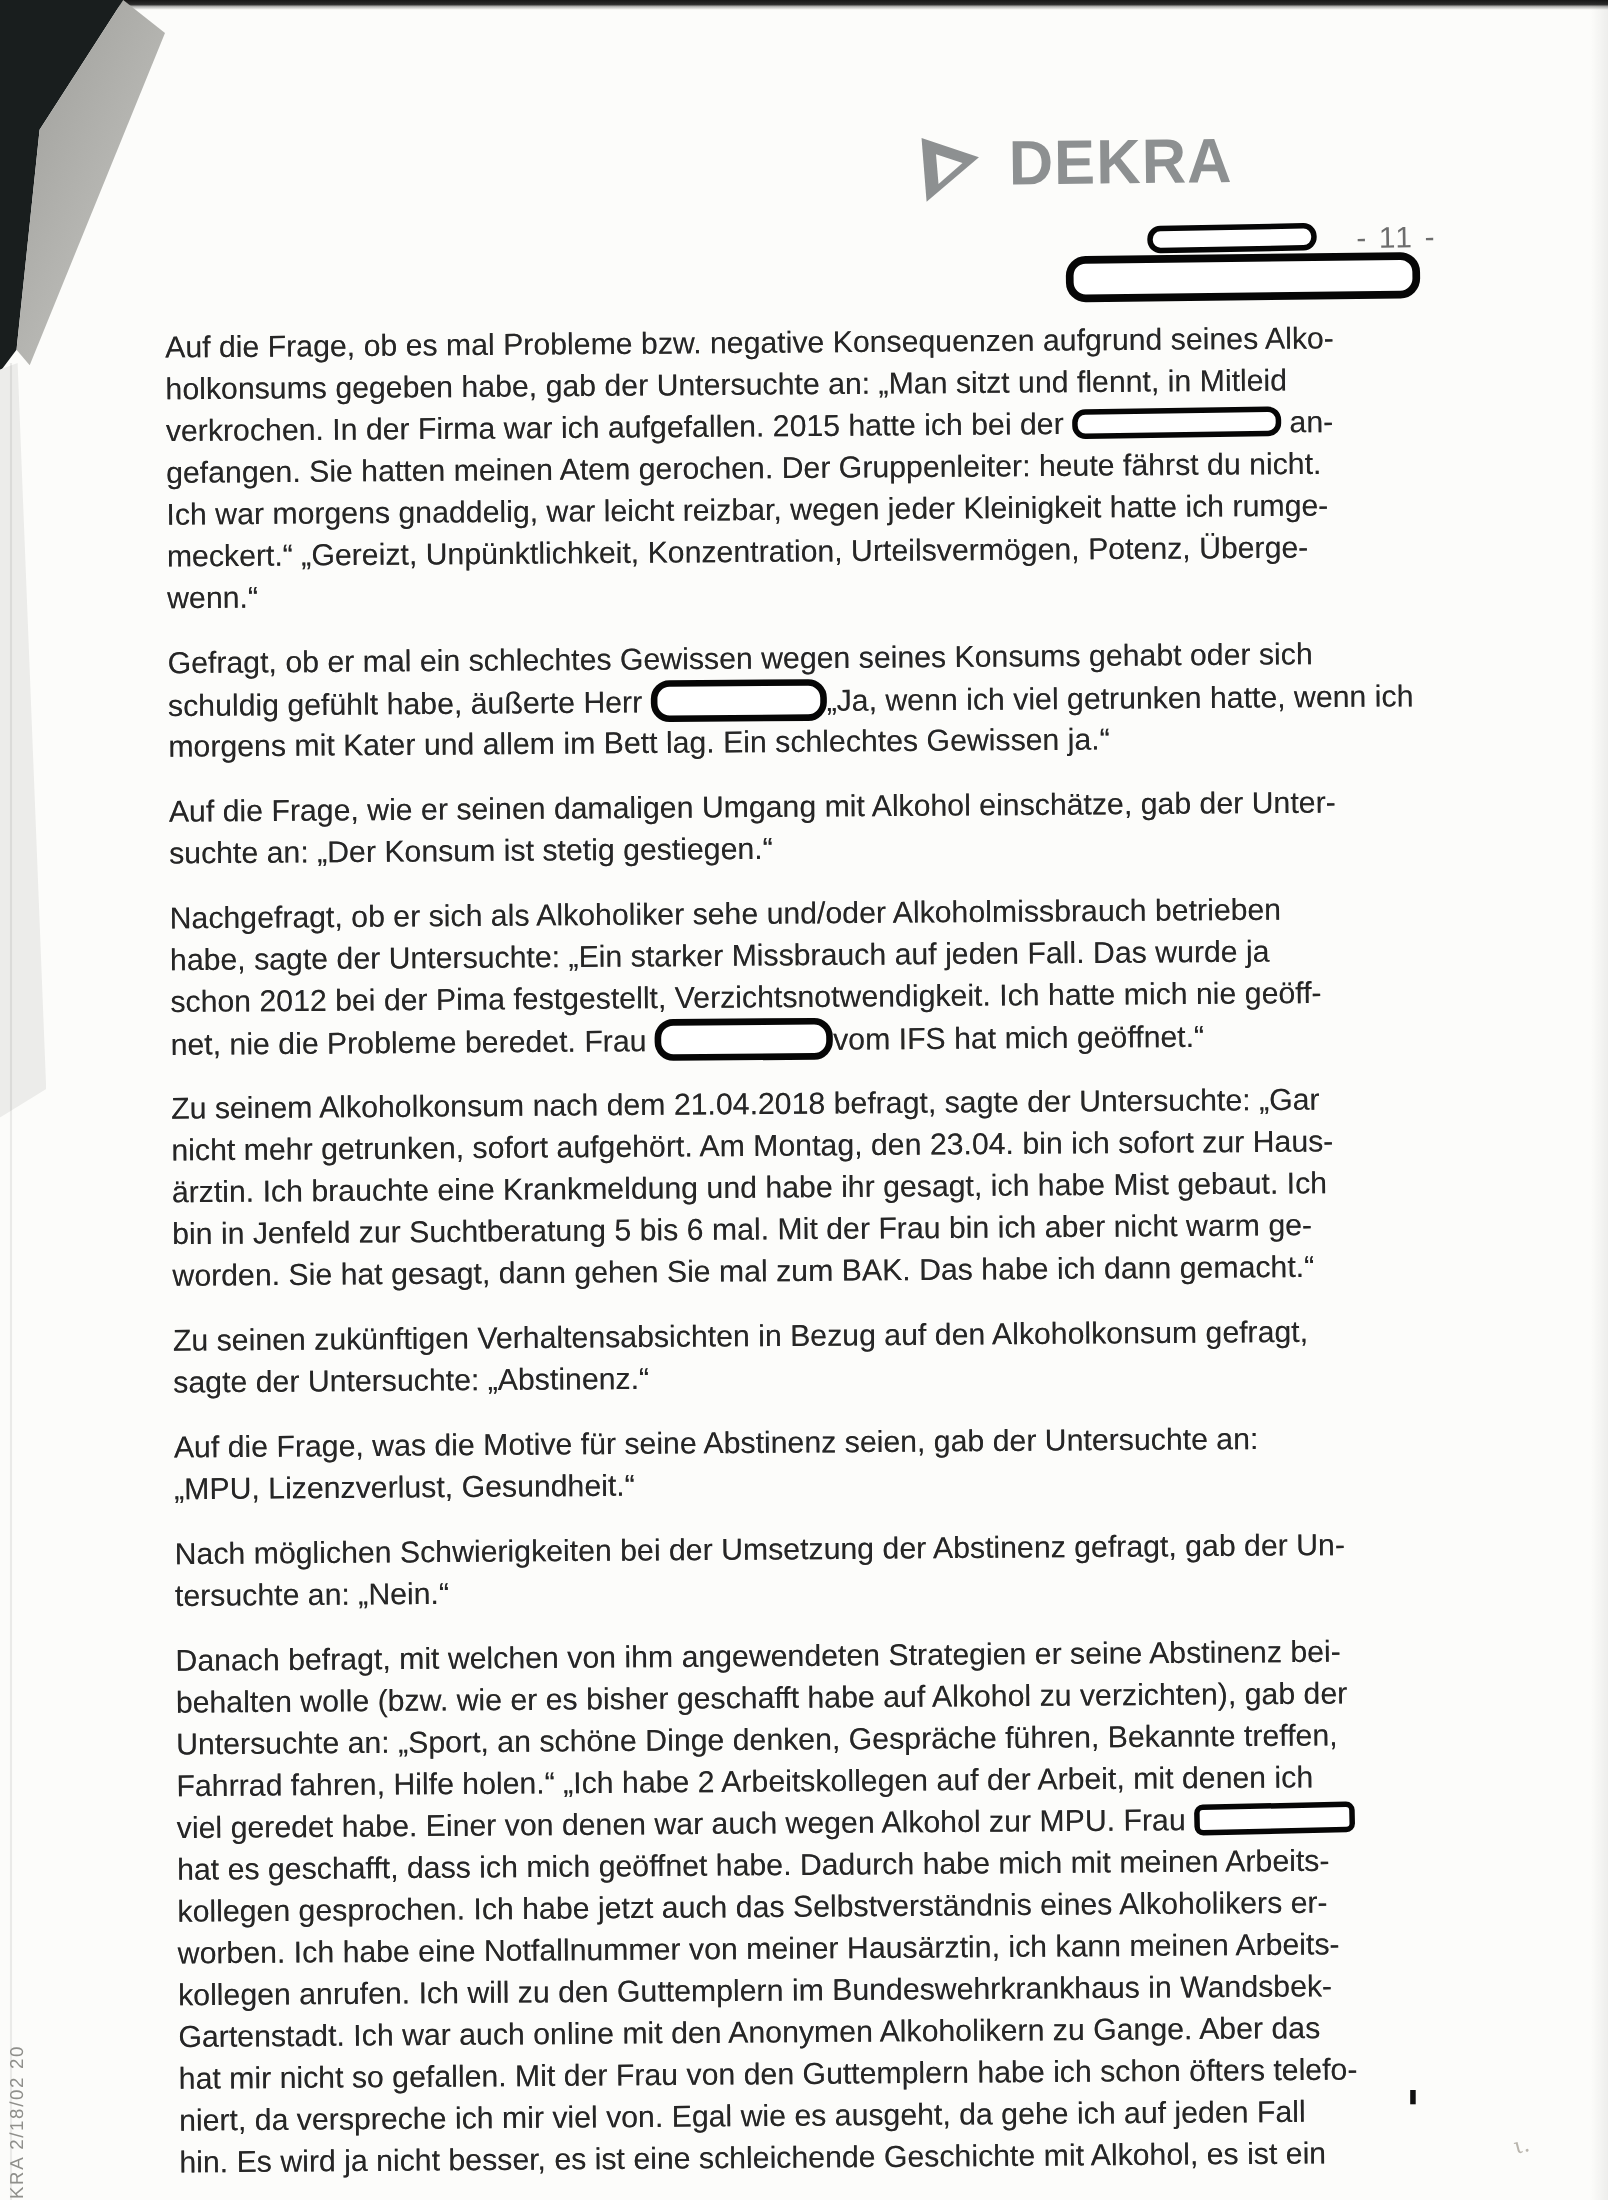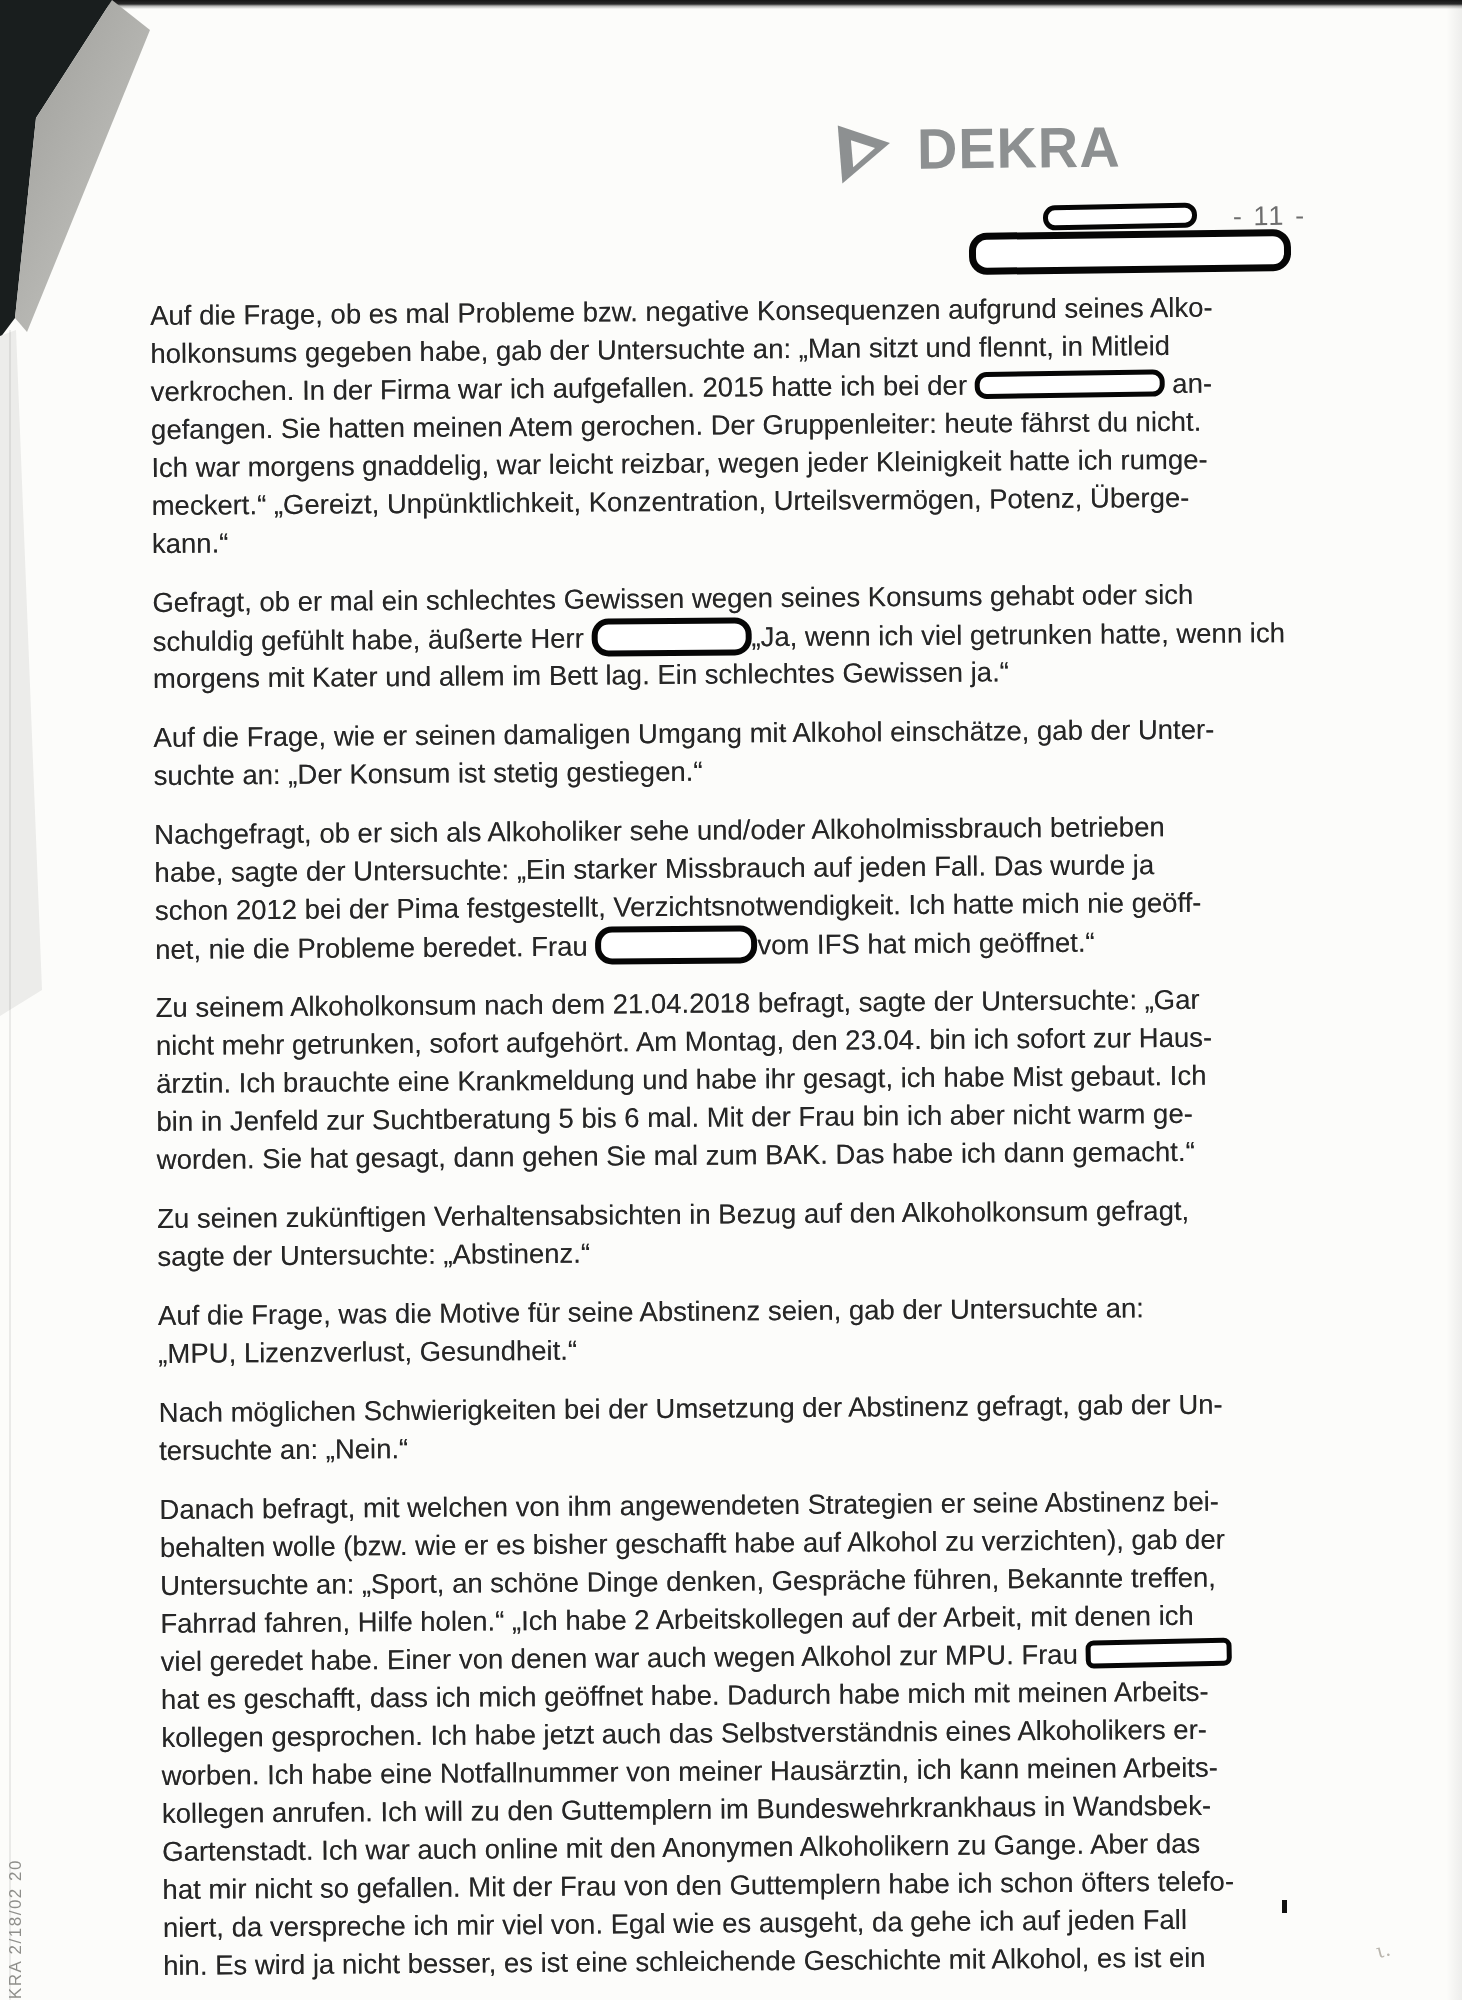--- a/index.html
+++ b/index.html
@@ -121,21 +121,21 @@
   <span class="redact redact-b"></span>
 
   <div class="text-block">
       <div class="para">
         <div class="line"><span>Auf die Frage, ob es mal Probleme bzw. negative Konsequenzen aufgrund seines Alko-</span></div>
         <div class="line"><span>holkonsums gegeben habe, gab der Untersuchte an: „Man sitzt und flennt, in Mitleid</span></div>
         <div class="line"><span>verkrochen. In der Firma war ich aufgefallen. 2015 hatte ich bei der </span><span class="redact" style="width: 190px; height: 27px; border-radius: 12px; border-width: 5px; vertical-align: -4px; transform: rotate(-0.4deg);"></span><span> an-</span></div>
         <div class="line"><span>gefangen. Sie hatten meinen Atem gerochen. Der Gruppenleiter: heute fährst du nicht.</span></div>
         <div class="line"><span>Ich war morgens gnaddelig, war leicht reizbar, wegen jeder Kleinigkeit hatte ich rumge-</span></div>
         <div class="line"><span>meckert.“ „Gereizt, Unpünktlichkeit, Konzentration, Urteilsvermögen, Potenz, Überge-</span></div>
-        <div class="line"><span>kann.“</span></div>
+        <div class="line"><span>wenn.“</span></div>
       </div>
       <div class="para">
         <div class="line"><span>Gefragt, ob er mal ein schlechtes Gewissen wegen seines Konsums gehabt oder sich</span></div>
         <div class="line"><span>schuldig gefühlt habe, äußerte Herr </span><span class="redact" style="width: 160px; height: 38px; border-radius: 17px; border-width: 6px; vertical-align: -9px;"></span><span>„Ja, wenn ich viel getrunken hatte, wenn ich</span></div>
         <div class="line"><span>morgens mit Kater und allem im Bett lag. Ein schlechtes Gewissen ja.“</span></div>
       </div>
       <div class="para">
         <div class="line"><span>Auf die Frage, wie er seinen damaligen Umgang mit Alkohol einschätze, gab der Unter-</span></div>
         <div class="line"><span>suchte an: „Der Konsum ist stetig gestiegen.“</span></div>
       </div>

